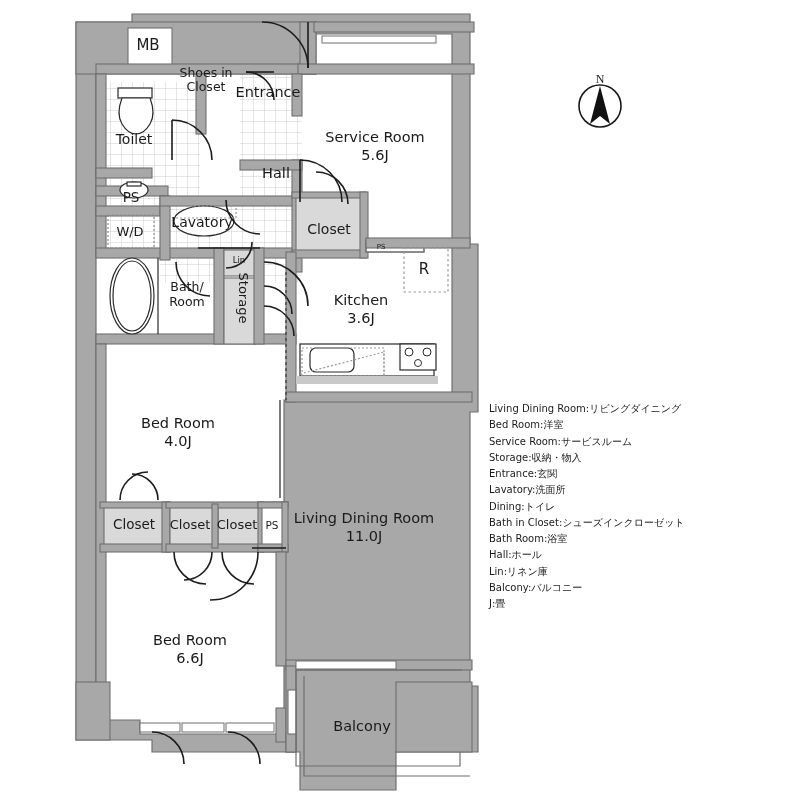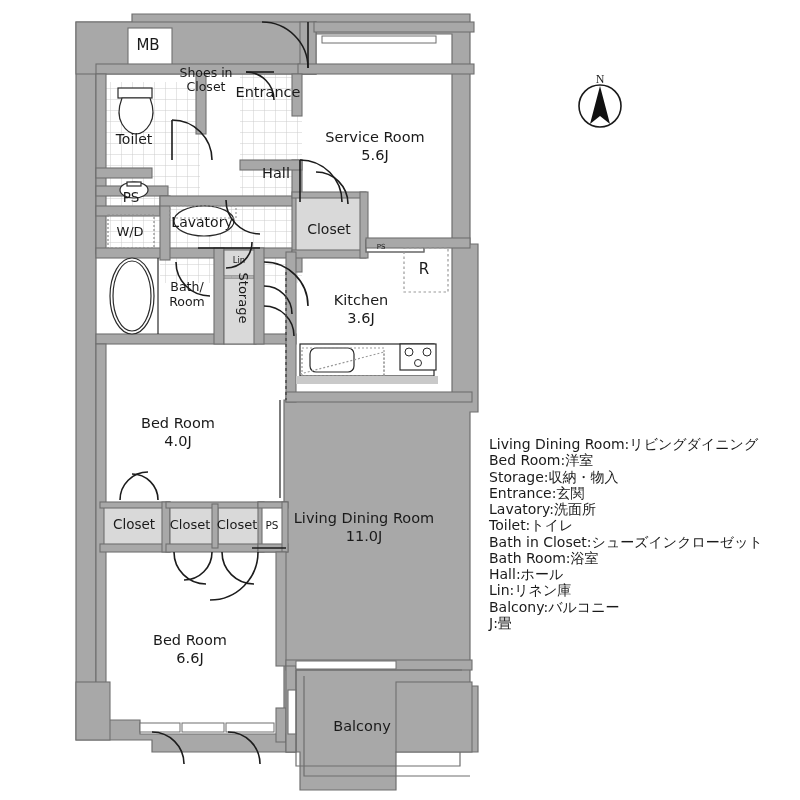--- a/index.html
+++ b/index.html
@@ -1,21 +1,21 @@
 <!DOCTYPE html>
 <html><head>
 <meta charset="utf-8">
 <style>
   html,body{margin:0;padding:0;background:#fff;}
   body{width:800px;height:800px;overflow:hidden;
        font-family:"Liberation Sans","DejaVu Sans",sans-serif;color:#1a1a1a;}
   #root{position:relative;width:800px;height:800px;}
   svg{display:block;}
-  .legend{position:absolute;left:489px;top:436px;width:300px;
-          font-size:14px;line-height:16.25px;color:#1a1a1a;white-space:nowrap;}
+  .legend{position:absolute;left:489px;top:401px;width:300px;
+          font-size:10px;line-height:16.25px;color:#1a1a1a;white-space:nowrap;}
   .legend div{font-family:"DejaVu Sans","Liberation Sans",sans-serif;}
   .compass-label{font-family:"Liberation Serif","DejaVu Serif",serif;font-size:12px;}
 </style>
 </head>
 <body>
 
 <div id="root">
 
 <svg width="800" height="800" viewBox="0 0 800 800">
   <defs>
@@ -226,24 +226,25 @@
     <text x="364" y="541" text-anchor="middle" font-size="14.5">11.0J</text>
     <text x="190" y="645" text-anchor="middle" font-size="14.5">Bed Room</text>
     <text x="190" y="663" text-anchor="middle" font-size="14.5">6.6J</text>
     <text x="362" y="731" text-anchor="middle" font-size="14.5">Balcony</text>
   </g>
 </svg>
 
 <div class="legend">
   <div>Living Dining Room:リビングダイニング</div>
   <div>Bed Room:洋室</div>
+  <div>Service Room:サービスルーム</div>
   <div>Storage:収納・物入</div>
   <div>Entrance:玄関</div>
   <div>Lavatory:洗面所</div>
-  <div>Toilet:トイレ</div>
+  <div>Dining:トイレ</div>
   <div>Bath in Closet:シューズインクローゼット</div>
   <div>Bath Room:浴室</div>
   <div>Hall:ホール</div>
   <div>Lin:リネン庫</div>
   <div>Balcony:バルコニー</div>
   <div>J:畳</div>
 </div>
 
 </div>
 

